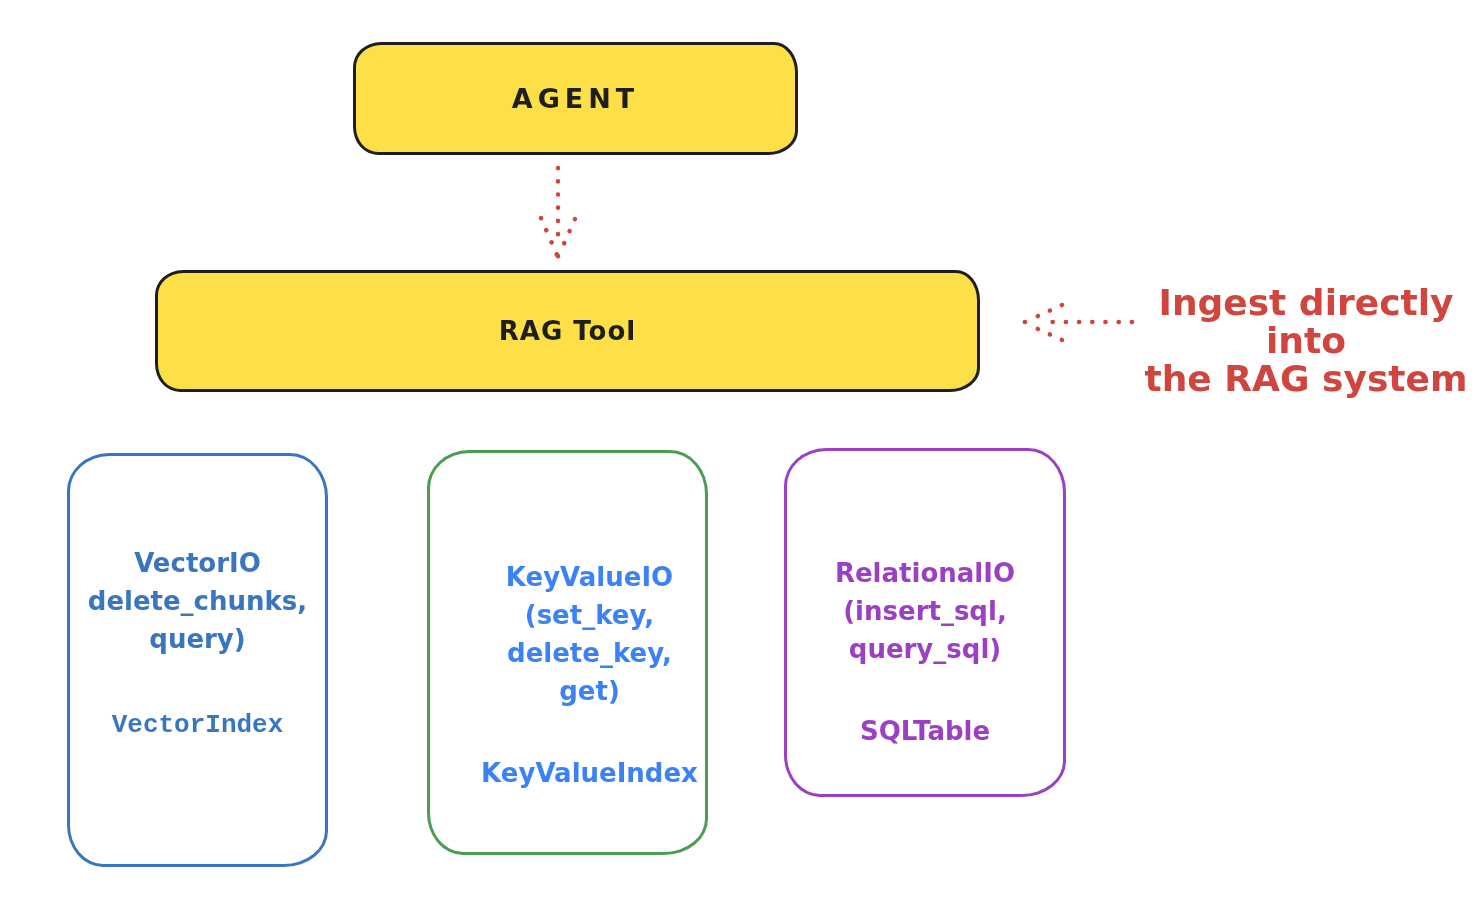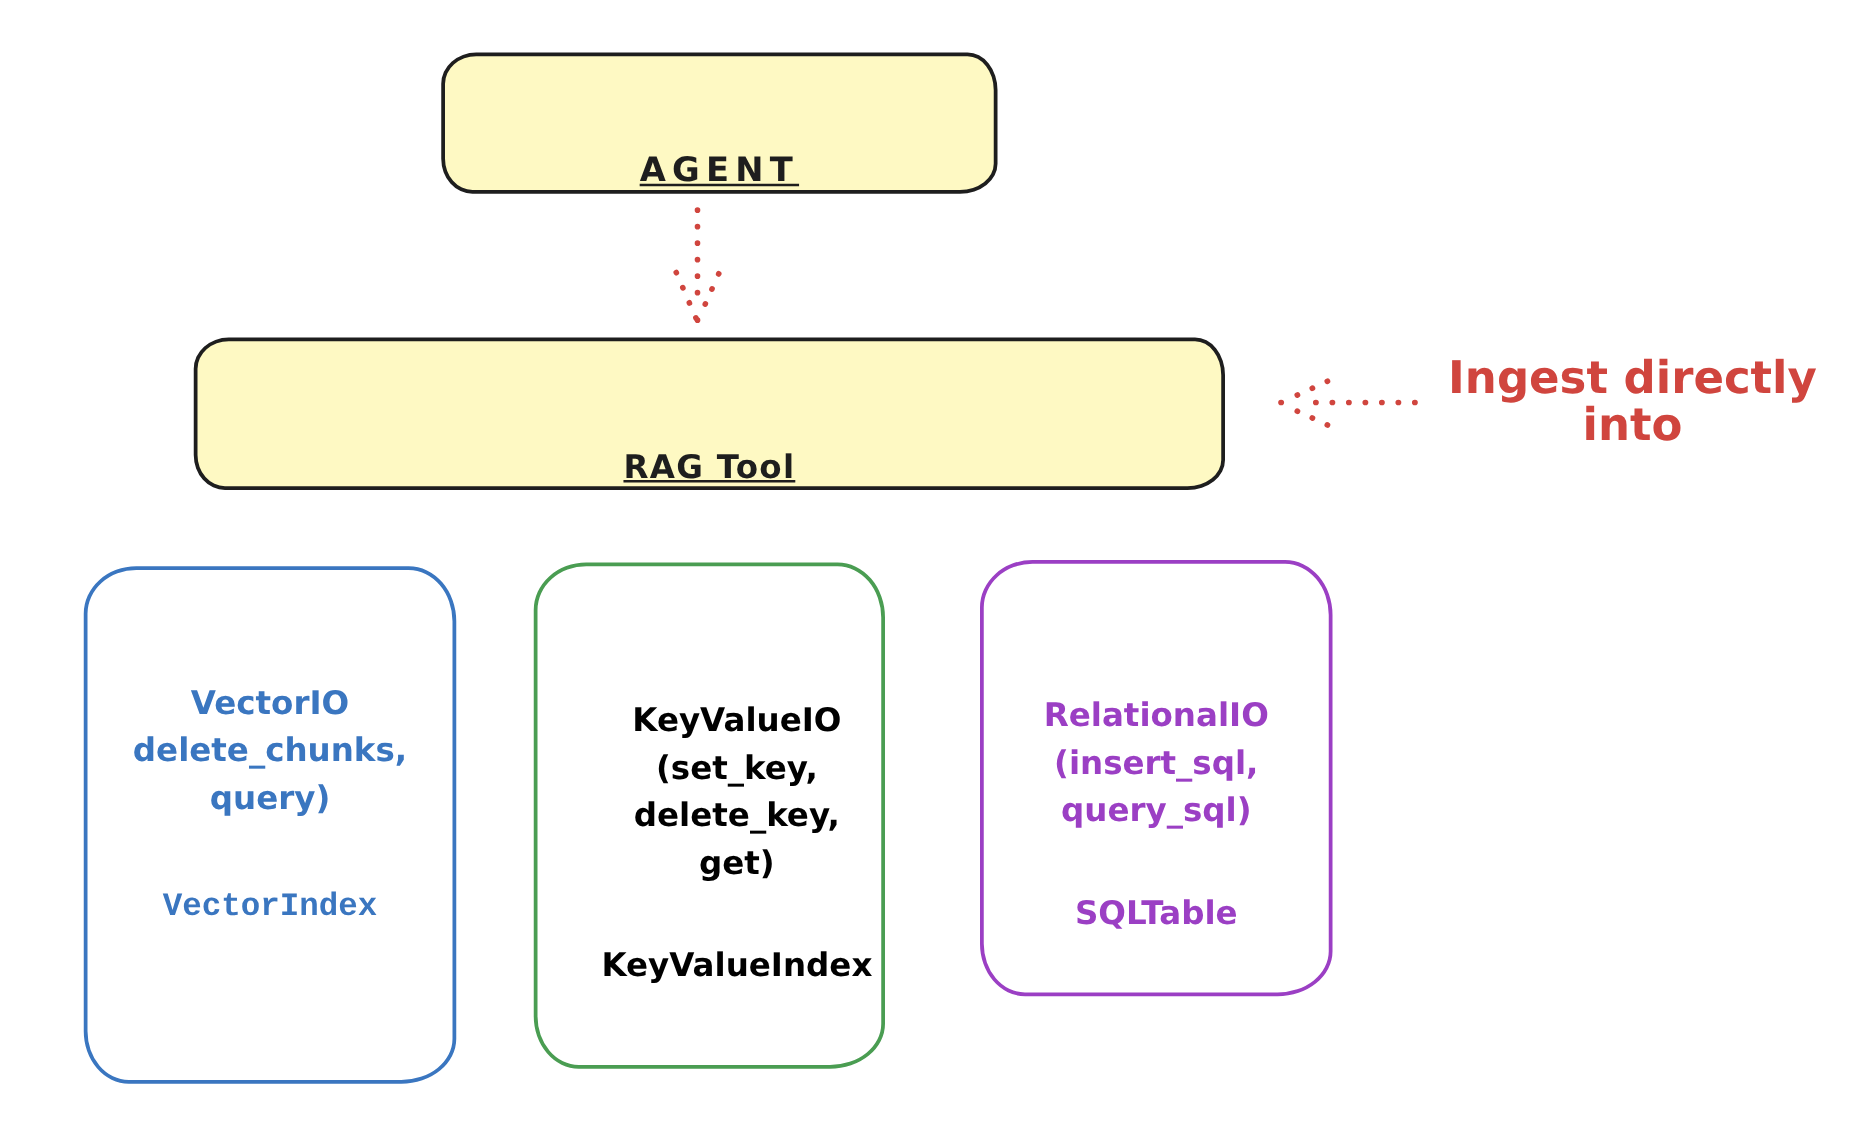--- a/index.html
+++ b/index.html
@@ -11,25 +11,24 @@
     overflow: hidden;
     font-family: "DejaVu Sans", sans-serif;
     color: #1e1e1e;
   }
   
   .node {
     position: absolute;
     border: 3.5px solid var(--ink, #1e1e1e);
     border-radius: 28px 24px 30px 25px / 25px 30px 24px 28px;
     display: flex;
-    align-items: flex-end;
+    align-items: center;
     justify-content: center;
-    background: #fef9c3;
+    background: #fde047;
     box-sizing: border-box;
-    text-decoration: underline;
   }
   .agent-node { left: 353px; top: 42px; width: 445px; height: 113px; }
   .agent-node .node-label {
     font-size: 27px; font-weight: bold; letter-spacing: 5px;
   }
   .rag-node { left: 155px; top: 270px; width: 825px; height: 122px; }
   .rag-node .node-label {
     font-size: 26px; font-weight: 600; letter-spacing: 1px;
   }
   
@@ -62,21 +61,21 @@
     border-radius: 42px 38px 44px 36px / 38px 44px 36px 42px;
     box-sizing: border-box;
     background: #ffffff;
     text-align: center;
     font-size: 26px;
     font-weight: 600;
     line-height: 38px;
   }
   .storage-box .method-lines { width: 100%; }
   .storage-box .index-label { width: 100%; }
-  .box-vector     { left: 67px;  top: 453px; width: 298px; height: 414px; }
+  .box-vector     { left: 67px;  top: 453px; width: 261px; height: 414px; }
   .box-vector .method-lines     { margin-top: 88px; }
   .box-vector .index-label      { margin-top: 48px; font-family: Liberation Mono, monospace; }
   .box-keyvalue   { left: 427px; top: 450px; width: 281px; height: 405px; }
   .box-keyvalue .method-lines   { margin-top: 105px; }
   .box-keyvalue .index-label    { margin-top: 44px; }
   .box-relational { left: 784px; top: 448px; width: 282px; height: 349px; }
   .box-relational .method-lines { margin-top: 103px; }
   .box-relational .index-label  { margin-top: 44px; }
 </style>
 </head>
@@ -102,32 +101,33 @@
     <g>
       <path class="dotted-arrow" d="M1132 322 L1042 322"></path>
       <path class="dotted-arrow" d="M1062 305 L1027 321"></path>
       <path class="dotted-arrow" d="M1062 340 L1027 324"></path>
       <path class="dotted-arrow" d="M1025 322 L1024 322"></path>
     </g>
   </svg>
 
   <div class="annotation">
     <div>Ingest directly into</div>
+    <div>the RAG system</div>
   </div>
 
   <div class="storage-box box-vector" style="color: rgb(58, 118, 192); border-color: rgb(58, 118, 192);">
     <div class="method-lines">
         <div>VectorIO</div>
         <div>delete_chunks,</div>
         <div>query)</div>
       </div>
     <div class="index-label">VectorIndex</div>
   </div>
 
-  <div class="storage-box box-keyvalue" style="color: #000000; border-color: rgb(74, 157, 82); padding-left: 44px;">
+  <div class="storage-box box-keyvalue" style="color: #3b82f6; border-color: rgb(74, 157, 82); padding-left: 44px;">
     <div class="method-lines">
         <div>KeyValueIO</div>
         <div>(set_key,</div>
         <div>delete_key, get)</div>
       </div>
     <div class="index-label">KeyValueIndex</div>
   </div>
 
   <div class="storage-box box-relational" style="color: rgb(155, 63, 196); border-color: rgb(155, 63, 196);">
     <div class="method-lines">

